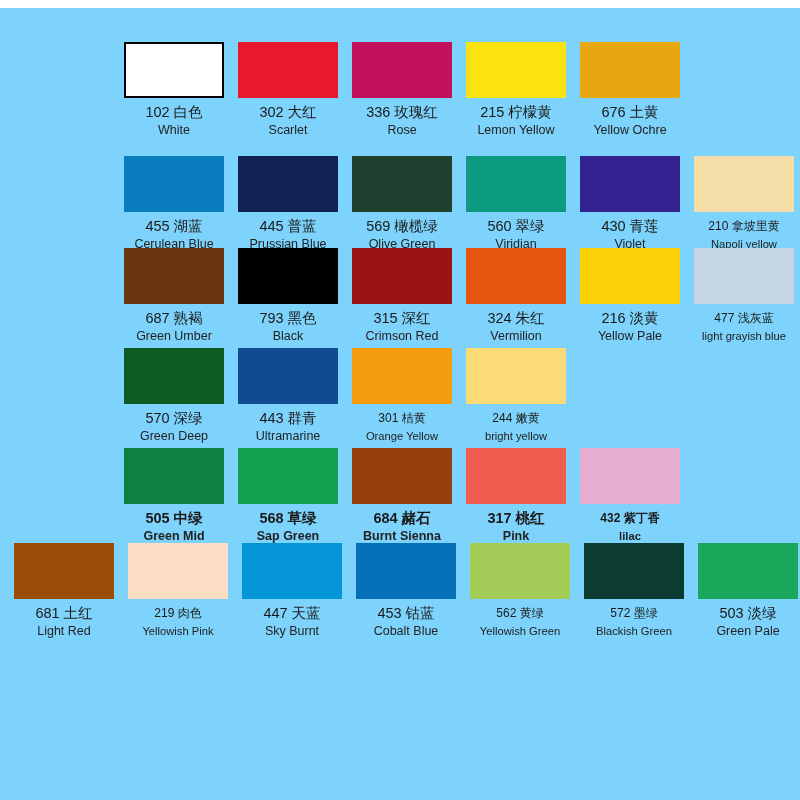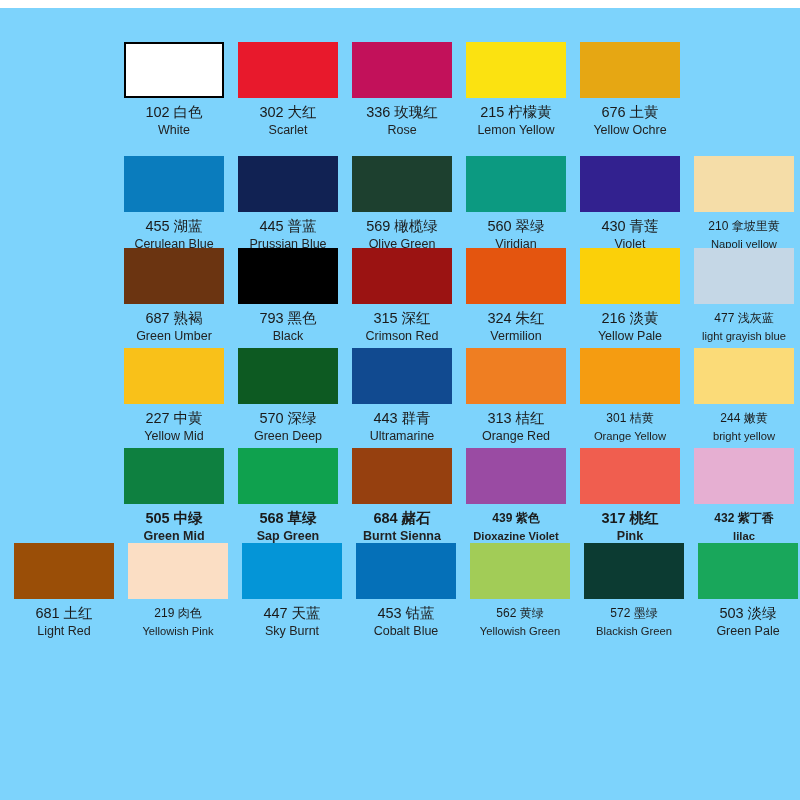--- a/index.html
+++ b/index.html
@@ -146,39 +146,29 @@
         <div class="swatch-label-en">Yellow Pale</div>
       </div>
       <div class="swatch-cell tight">
         <div class="swatch-chip" style="background: rgb(197, 215, 230);"></div>
         <div class="swatch-label-cn">477 浅灰蓝</div>
         <div class="swatch-label-en">light grayish blue</div>
       </div>
     </div>
     <div class="swatch-row" style="left: 124px; top: 340px;">
       <div class="swatch-cell">
-        <div class="swatch-chip" style="background: rgb(249, 193, 25);"></div>
-        <div class="swatch-label-cn">227 中黄</div>
-        <div class="swatch-label-en">Yellow Mid</div>
-      </div>
-      <div class="swatch-cell">
         <div class="swatch-chip" style="background: rgb(13, 90, 34);"></div>
         <div class="swatch-label-cn">570 深绿</div>
         <div class="swatch-label-en">Green Deep</div>
       </div>
       <div class="swatch-cell">
         <div class="swatch-chip" style="background: rgb(17, 74, 144);"></div>
         <div class="swatch-label-cn">443 群青</div>
         <div class="swatch-label-en">Ultramarine</div>
       </div>
-      <div class="swatch-cell">
-        <div class="swatch-chip" style="background: rgb(239, 126, 34);"></div>
-        <div class="swatch-label-cn">313 桔红</div>
-        <div class="swatch-label-en">Orange Red</div>
-      </div>
       <div class="swatch-cell tight">
         <div class="swatch-chip" style="background: rgb(245, 156, 17);"></div>
         <div class="swatch-label-cn">301 桔黄</div>
         <div class="swatch-label-en">Orange Yellow</div>
       </div>
       <div class="swatch-cell tight">
         <div class="swatch-chip" style="background: rgb(251, 219, 120);"></div>
         <div class="swatch-label-cn">244 嫩黄</div>
         <div class="swatch-label-en">bright yellow</div>
       </div>
@@ -192,25 +182,20 @@
       <div class="swatch-cell">
         <div class="swatch-chip" style="background: rgb(15, 161, 78);"></div>
         <div class="swatch-label-cn">568 草绿</div>
         <div class="swatch-label-en">Sap Green</div>
       </div>
       <div class="swatch-cell">
         <div class="swatch-chip" style="background: rgb(150, 64, 15);"></div>
         <div class="swatch-label-cn">684 赭石</div>
         <div class="swatch-label-en">Burnt Sienna</div>
       </div>
-      <div class="swatch-cell tight">
-        <div class="swatch-chip" style="background: rgb(154, 75, 163);"></div>
-        <div class="swatch-label-cn">439 紫色</div>
-        <div class="swatch-label-en">Dioxazine Violet</div>
-      </div>
       <div class="swatch-cell">
         <div class="swatch-chip" style="background: rgb(240, 94, 79);"></div>
         <div class="swatch-label-cn">317 桃红</div>
         <div class="swatch-label-en">Pink</div>
       </div>
       <div class="swatch-cell tight">
         <div class="swatch-chip" style="background: rgb(230, 175, 210);"></div>
         <div class="swatch-label-cn">432 紫丁香</div>
         <div class="swatch-label-en">lilac</div>
       </div>

